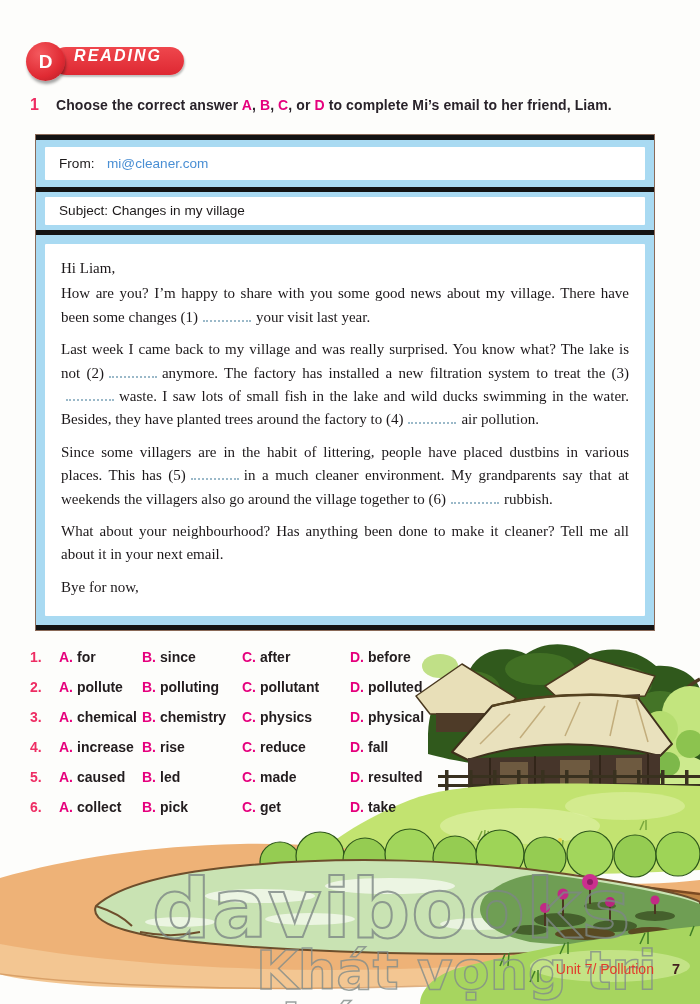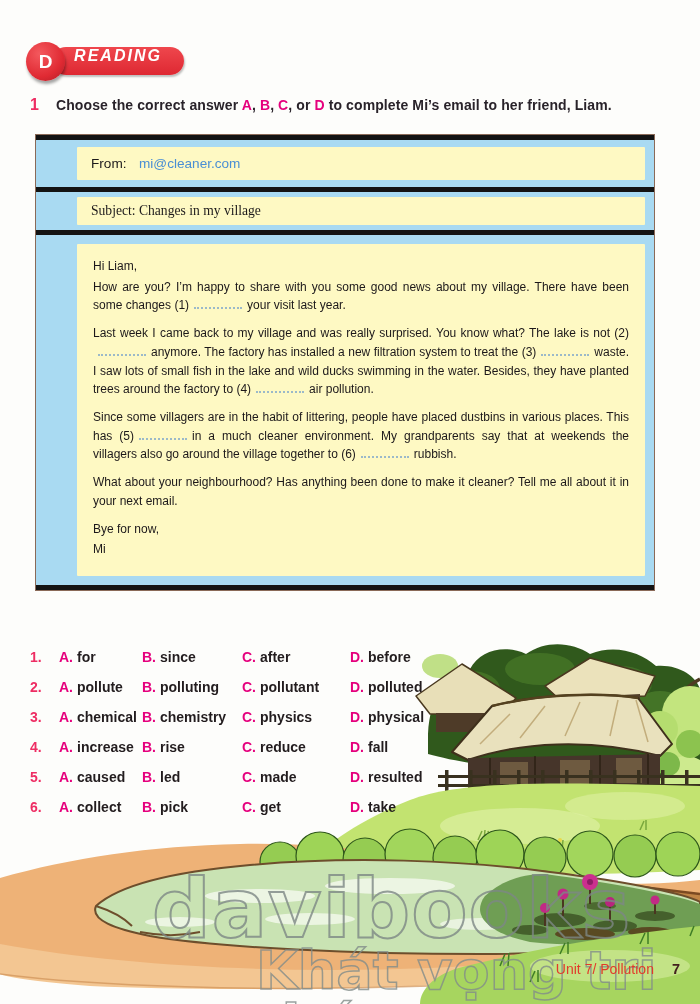--- a/index.html
+++ b/index.html
@@ -38,29 +38,29 @@
     display:flex; align-items:baseline; }
   .ex-num { color:#ee2d63; font-weight:bold; font-size:16px; width:26px; }
   .ins-text { font-weight:bold; font-size:14px; color:#29232a; letter-spacing:.1px;}
   .ins-text .magenta { color:#e5007d; }
 
   
   .email { position:absolute; left:35px; top:134px; width:620px; z-index:4;
     background:#a9daf2; border:1px solid #8a6a58; }
   .bar { height:5px; background:#131313; }
   .panel { padding:7px 9px; }
-  .whitebox { background:#fef9c3; border-radius:1px;margin-left:32px; }
+  .whitebox { background:#ffffff; border-radius:1px; }
   .addr-box { padding:6px 14px; }
   .addr-row { display:flex; line-height:21px; font-size:13.6px; }
   .addr-label { width:48px; color:#1d1a1b; }
   .addr-value { color:#4a8fd4; }
-  .subject-panel { padding:5px 9px;font-family:Liberation Serif, serif; }
+  .subject-panel { padding:5px 9px; }
   .subject-box { padding:4px 14px; font-size:13.6px; line-height:20px; color:#1d1a1b; }
   .body-panel { padding:9px; }
-  .body-box { padding:13px 16px 15px 16px; font-size:12px; line-height:1.56; color:#1c181a; }
+  .body-box { padding:13px 16px 15px 16px; font-size:15px; line-height:1.56; color:#1c181a;font-family:Liberation Serif, serif; }
   .body-box p { margin-bottom:9px; text-align:justify; }
   .body-box p.nojust { text-align:left; margin-bottom:2px; }
   .blank {
     display:inline-block; width:48px; height:11px;
     border-bottom:2px dotted #9bb9c9; margin:0 5px;
   }
 
   
   .questions { position:absolute; left:30px; top:649px; width:435px; z-index:5; }
   .qrow { display:flex; align-items:baseline; height:30px; font-size:14px; }
@@ -265,21 +265,20 @@
   <div class="bar"></div>
 
   <div class="body-panel">
     <div class="whitebox body-box">
       <p class="nojust">Hi Liam,</p>
       <p><span>How are you? I’m happy to share with you some good news about my village. There have been some changes (1)</span><span class="blank"></span><span>your visit last year.</span></p>
       <p><span>Last week I came back to my village and was really surprised. You know what? The lake is not (2)</span><span class="blank"></span><span>anymore. The factory has installed a new filtration system to treat the (3)</span><span class="blank"></span><span>waste. I saw lots of small fish in the lake and wild ducks swimming in the water. Besides, they have planted trees around the factory to (4)</span><span class="blank"></span><span>air pollution.</span></p>
       <p><span>Since some villagers are in the habit of littering, people have placed dustbins in various places. This has (5)</span><span class="blank"></span><span>in a much cleaner environment. My grandparents say that at weekends the villagers also go around the village together to (6)</span><span class="blank"></span><span>rubbish.</span></p>
       <p>What about your neighbourhood? Has anything been done to make it cleaner? Tell me all about it in your next email.</p>
       <p class="nojust">Bye for now,</p>
-      <p class="nojust">Mi</p>
     </div>
   </div>
 
   <div class="bar"></div>
 </div>
 
 <div class="questions">
 
   <div class="qrow">
     <span class="qnum">1.</span>

